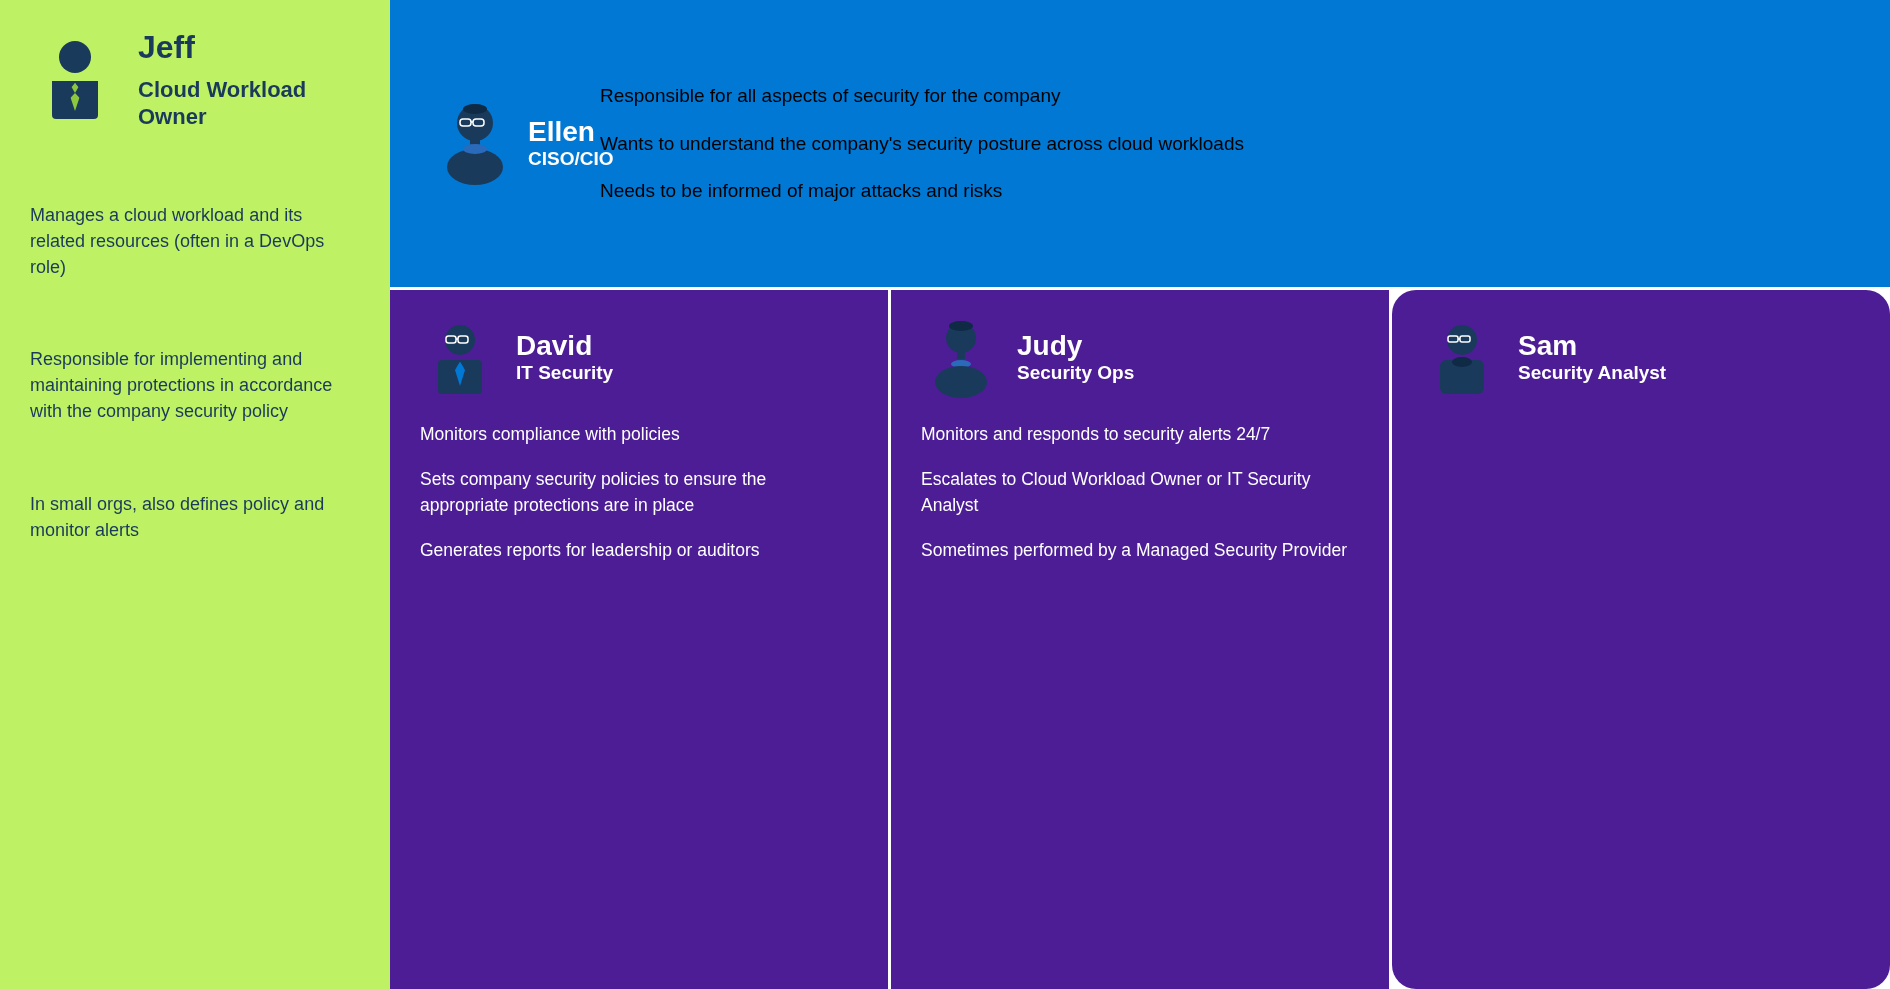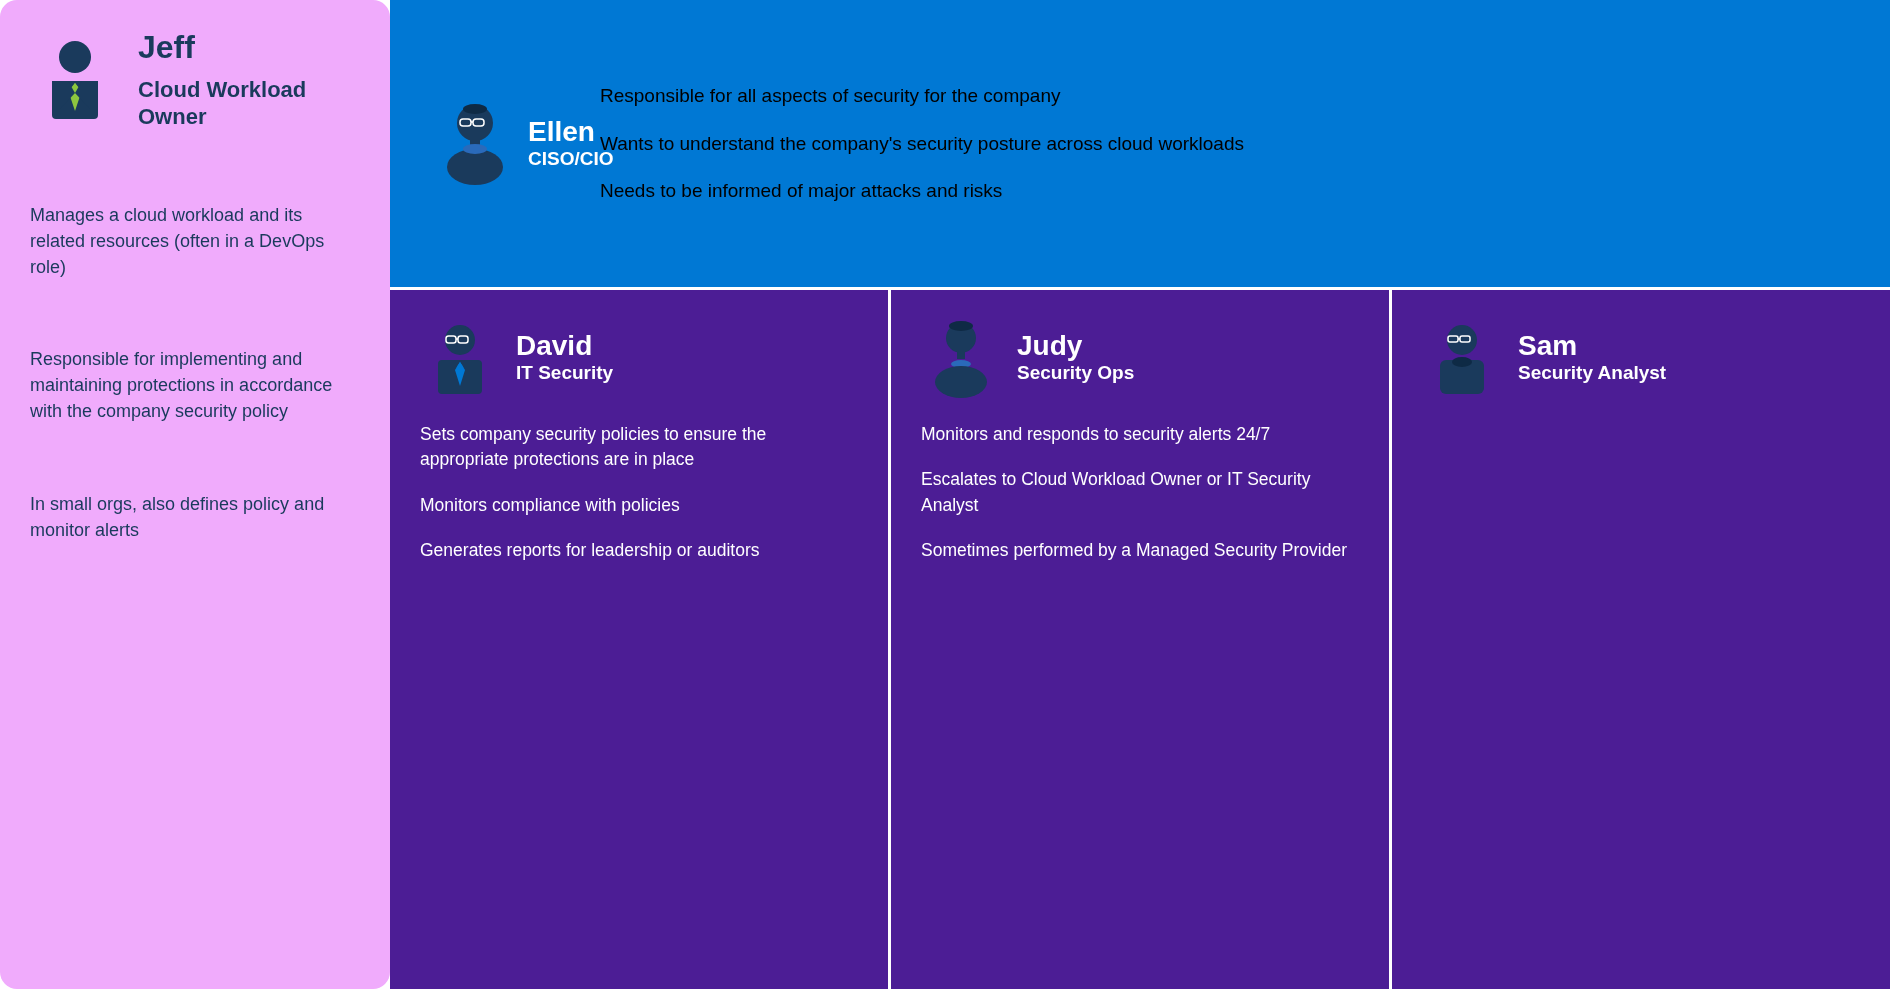--- a/index.html
+++ b/index.html
@@ -8,26 +8,25 @@
       height: 989px;
       font-family: 'Segoe UI', Arial, sans-serif;
       display: flex;
       overflow: hidden;
     }
 
     
     .left-panel {
       width: 390px;
       min-width: 390px;
-      background-color: #f0abfc;
+      background-color: #bef264;
       padding: 30px 30px 30px 30px;
       display: flex;
       flex-direction: column;
       gap: 0;
-      border-radius: 17px;
     }
 
     .persona-header {
       display: flex;
       align-items: center;
       gap: 18px;
       margin-bottom: 28px;
     }
 
     .persona-icon {
@@ -114,20 +113,21 @@
       background-color: #4c1d95;
       padding: 28px 30px;
       display: flex;
       flex-direction: column;
       gap: 0;
       border-right: 3px solid white;
     }
 
     .bottom-panel:last-child {
       border-right: none;
+      border-radius: 24px;
     }
 
     .persona-header-small {
       display: flex;
       align-items: center;
       gap: 16px;
       margin-bottom: 24px;
     }
 
     .persona-icon-small {
@@ -251,24 +251,24 @@
 
           <polygon points="40,44 35,52 40,68 45,52" fill="#0078D4"></polygon>
           <polygon points="40,44 36,50 40,47 44,50" fill="#0078D4"></polygon>
         </svg>
         <div>
           <div class="blue-name">David</div>
           <div class="blue-role">IT Security</div>
         </div>
       </div>
       <div class="bottom-desc">
+        <p>Monitors compliance with policies</p>
+      </div>
+      <div class="bottom-desc">
         <p>Sets company security policies to ensure the appropriate protections are in place</p>
-      </div>
-      <div class="bottom-desc">
-        <p>Monitors compliance with policies</p>
       </div>
       <div class="bottom-desc">
         <p>Generates reports for leadership or auditors</p>
       </div>
     </div>
 
     <div class="bottom-panel">
       <div class="persona-header-small">
         <svg class="persona-icon-small" viewBox="0 0 80 80" xmlns="http://www.w3.org/2000/svg">
 

